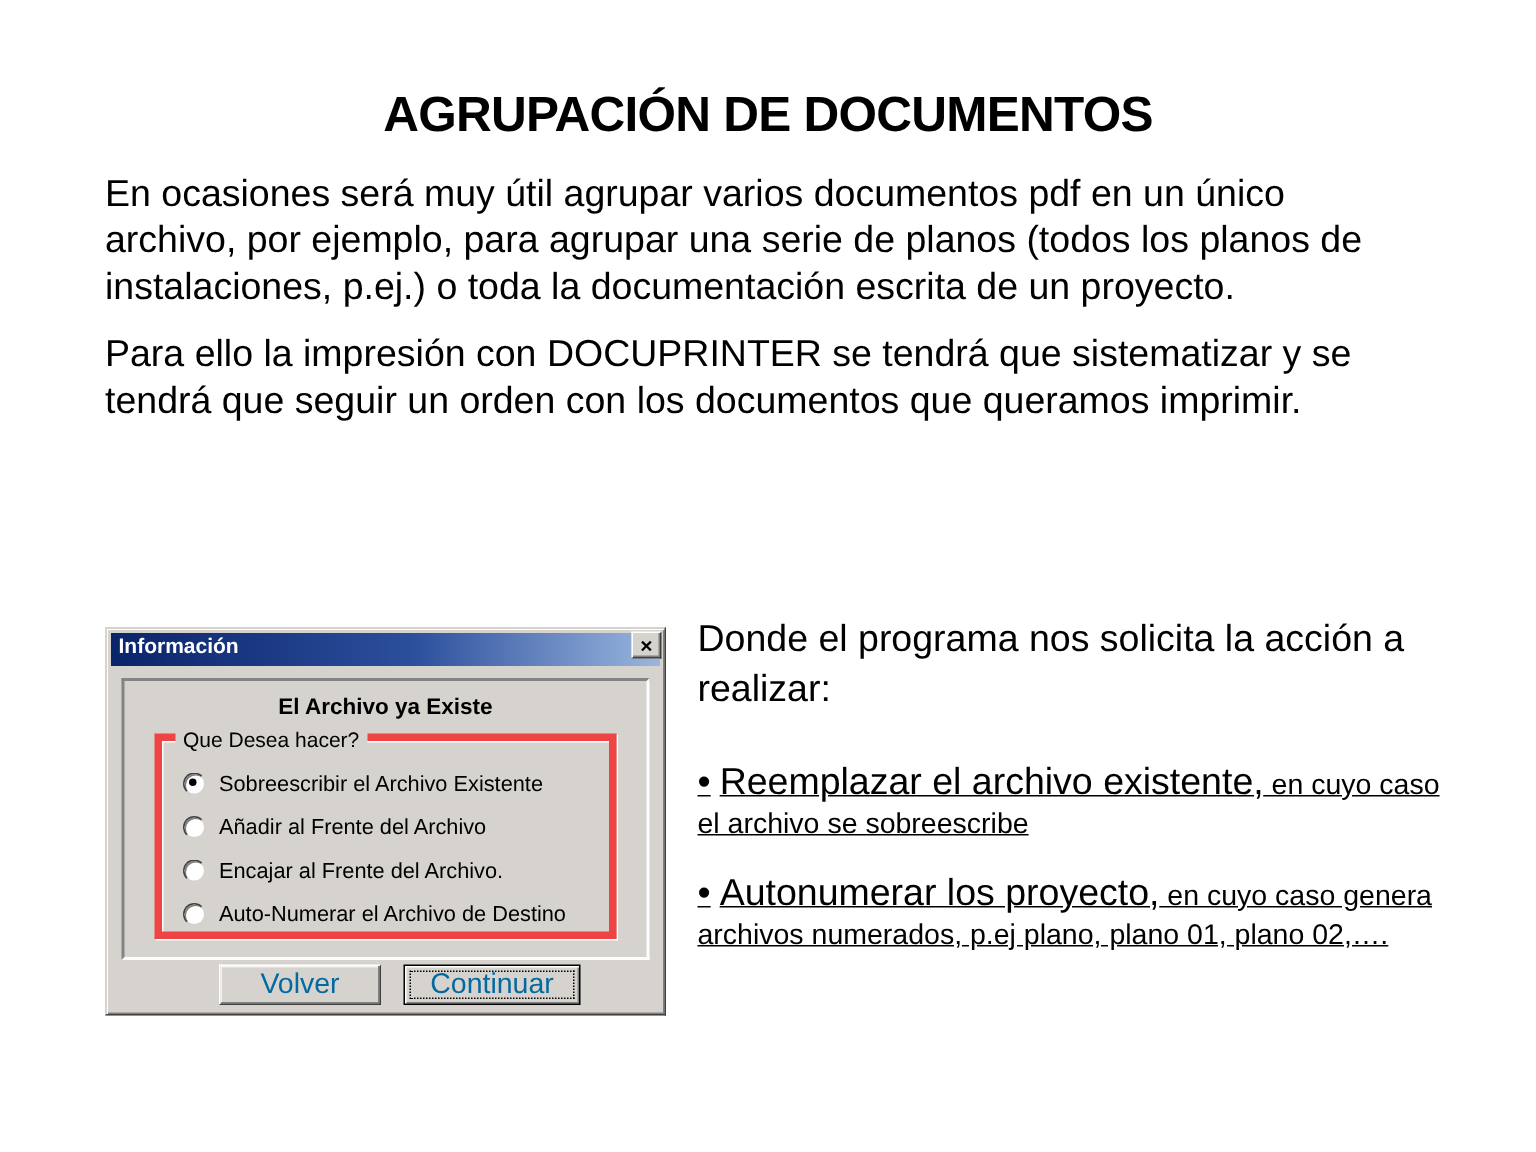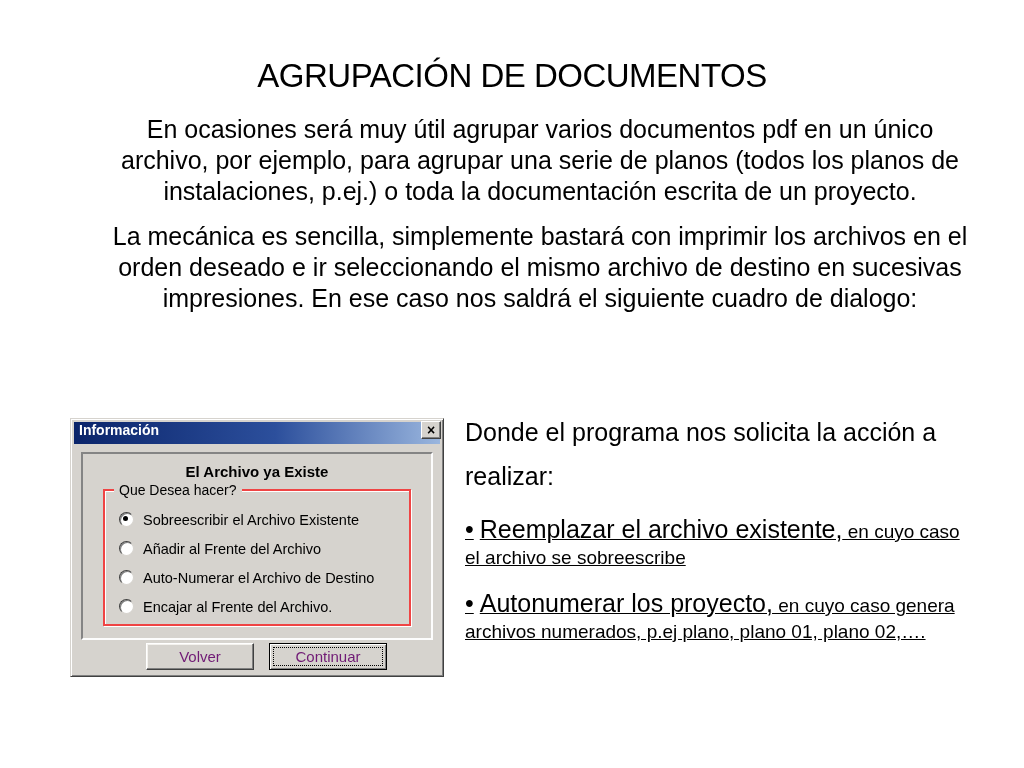--- a/index.html
+++ b/index.html
@@ -4,32 +4,32 @@
 <style>
   html,body { margin:0; padding:0; background:#888; }
   .slide {
     position:relative; width:1024px; height:768px; margin:0 auto;
     background:#ffffff; overflow:hidden;
     font-family:"Liberation Sans", sans-serif; color:var(--text, #000);
   }
   
   .slide-title {
     position:absolute; top:57px; left:0; width:100%;
-    margin:0; text-align:center; font-size:33px; font-weight:400;
+    margin:0; text-align:center; font-size:33px; font-weight:700;
     letter-spacing:-0.5px;
   }
   .body-text {
     position:absolute; left:70px; top:114px; width:940px;
-    font-size:25px; line-height:31px;text-align:center;
+    font-size:25px; line-height:31px;
   }
   .body-text p { margin:0 0 14px 0; white-space:pre-line; }
 
   
   .right-col { position:absolute; left:465px; top:410px; width:548px; }
-  .right-col .intro { margin:0 0 16px 0; font-size:25px; line-height:44px; white-space:pre-line; }
+  .right-col .intro { margin:0 0 30px 0; font-size:25px; line-height:33px; white-space:pre-line; }
   .right-col .bullet { margin:0 0 17px 0; font-size:19px; line-height:26px;text-decoration:underline; }
   .right-col .bullet .big { font-size:25px; line-height:31px; }
   .right-col .bullet .small { white-space:pre-line; }
   .right-col .bullet .glyph { font-size:25px; margin-right:6px; }
 
   
   .dialog {
     position:absolute; left:70px; top:418px; width:372px; height:257px;
     background:var(--dialog-bg, #d6d3ce);
     border:1px solid; border-color:#d6d3ce #404040 #404040 #d6d3ce;
@@ -51,21 +51,21 @@
     font-family:"Liberation Sans", sans-serif;
   }
   .panel {
     position:absolute; left:10px; top:33px; width:352px; height:188px;
     border:2px solid; border-color:#848484 #fdfdfd #fdfdfd #848484;
     box-sizing:border-box;
   }
   .dlg-heading { margin-top:9px; text-align:center; font-weight:bold; font-size:15px; }
   .groupbox {
     position:absolute; left:20px; top:35px; right:20px; bottom:12px;
-    border:2px solid #ef4444;
+    border:5px solid #ef4444;
     box-shadow: 1px 1px 0 #ffffff, inset 1px 1px 0 #ffffff;
     padding-top:14px; box-sizing:border-box;
   }
   .group-label {
     position:absolute; top:-9px; left:9px; background:var(--dialog-bg,#d6d3ce);
     padding:0 5px; font-size:14px;
   }
   .radio-row { display:flex; align-items:center; height:29px; padding-left:14px; cursor:default;text-align:right; }
   .radio {
     width:13px; height:13px; border-radius:50%; background:#ffffff;
@@ -75,21 +75,21 @@
   }
   .radio.checked::after {
     content:""; position:absolute; left:3px; top:3px; width:5px; height:5px;
     border-radius:50%; background:#000;
   }
   .radio-label { font-size:14.5px; }
   .btn {
     position:absolute; height:27px; background:#d6d3ce;
     border:1px solid; border-color:#ffffff #404040 #404040 #ffffff;
     box-shadow: inset -1px -1px 0 #808080, inset 1px 1px 0 #f4f2ee;
-    font-size:15px; font-family:"Liberation Sans", sans-serif; color:#701a75;
+    font-size:19px; font-family:"Liberation Sans", sans-serif; color:#0369a1;
     padding:0; cursor:default;
   }
   .btn-volver { left:75px; top:224px; width:108px; }
   .btn-continuar { left:198px; top:224px; width:118px;
     border-color:#000; box-shadow: inset 1px 1px 0 #ffffff, inset -1px -1px 0 #808080;
   }
   .btn-continuar::after {
     content:""; position:absolute; left:3px; top:3px; right:3px; bottom:3px;
     border:1px dotted #000;
   }
@@ -98,23 +98,22 @@
 <body>
 
 <div class="slide">
 
   <h1 class="slide-title">AGRUPACIÓN DE DOCUMENTOS</h1>
 
   <div class="body-text">
     <p>En ocasiones será muy útil agrupar varios documentos pdf en un único
 archivo, por ejemplo, para agrupar una serie de planos (todos los planos de
 instalaciones, p.ej.) o toda la documentación escrita de un proyecto.</p>
-    <p>La mecánica es sencilla, simplemente bastará con imprimir los archivos en el
-orden deseado e ir seleccionando el mismo archivo de destino en sucesivas
-impresiones. En ese caso nos saldrá el siguiente cuadro de dialogo:</p>
+    <p>Para ello la impresión con DOCUPRINTER se tendrá que sistematizar y se
+tendrá que seguir un orden con los documentos que queramos imprimir.</p>
   </div>
 
   <div class="dialog">
     <div class="titlebar">
       <span class="title-text">Información</span>
     </div>
     <button class="close-btn">
       <span>×</span>
     </button>
 
@@ -127,25 +126,25 @@
         <div class="radio-row">
           <span class="radio checked"></span>
           <span class="radio-label">Sobreescribir el Archivo Existente</span>
         </div>
         <div class="radio-row">
           <span class="radio"></span>
           <span class="radio-label">Añadir al Frente del Archivo</span>
         </div>
         <div class="radio-row">
           <span class="radio"></span>
-          <span class="radio-label">Auto-Numerar el Archivo de Destino</span>
+          <span class="radio-label">Encajar al Frente del Archivo.</span>
         </div>
         <div class="radio-row">
           <span class="radio"></span>
-          <span class="radio-label">Encajar al Frente del Archivo.</span>
+          <span class="radio-label">Auto-Numerar el Archivo de Destino</span>
         </div>
       </div>
     </div>
 
     <button class="btn btn-volver">Volver</button>
     <button class="btn btn-continuar">Continuar</button>
   </div>
 
   <div class="right-col">
     <p class="intro">Donde el programa nos solicita la acción a

